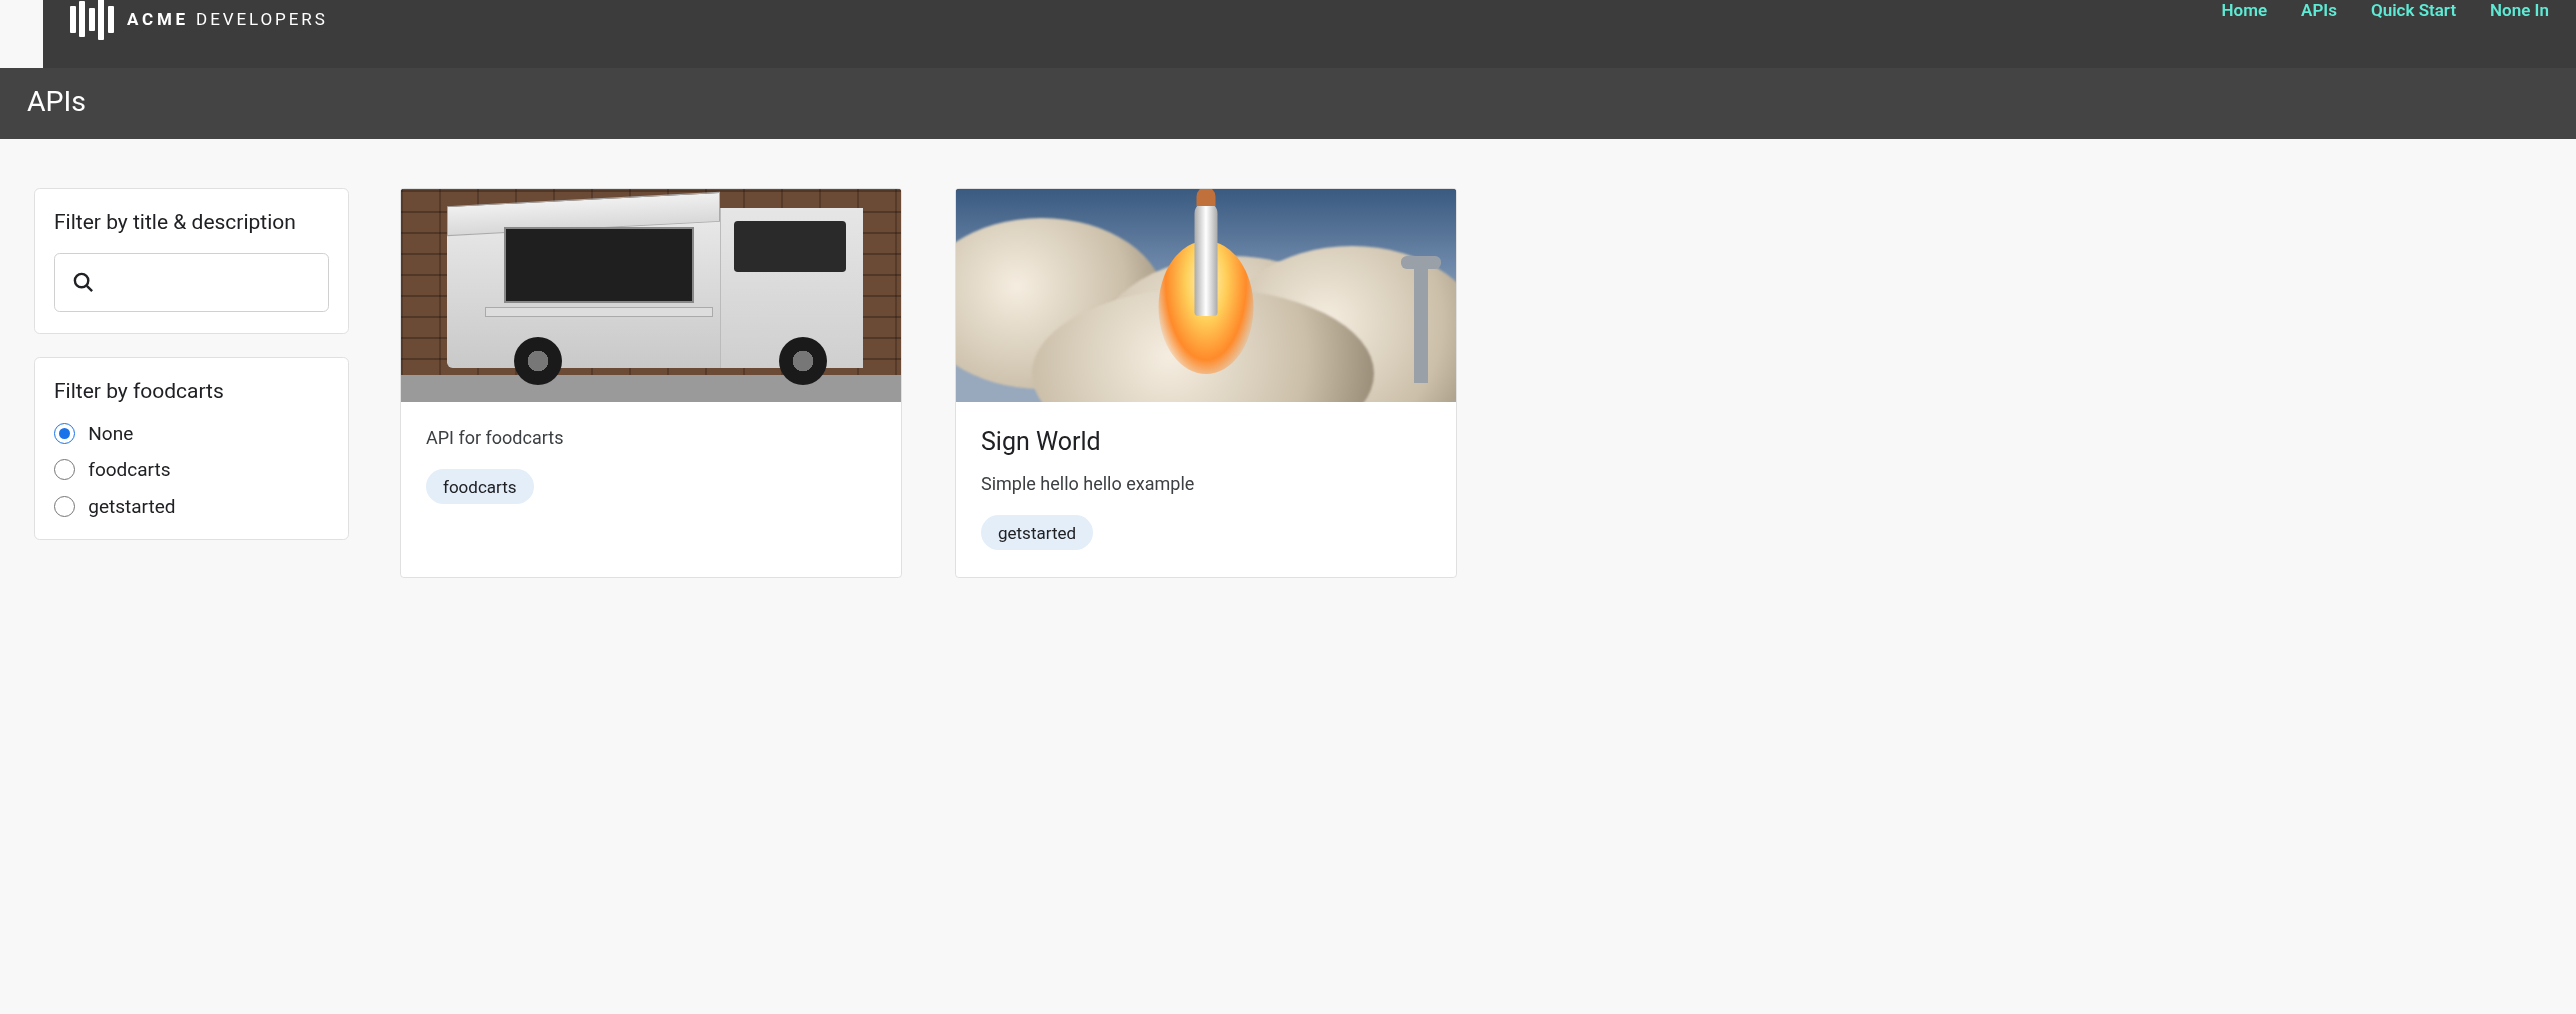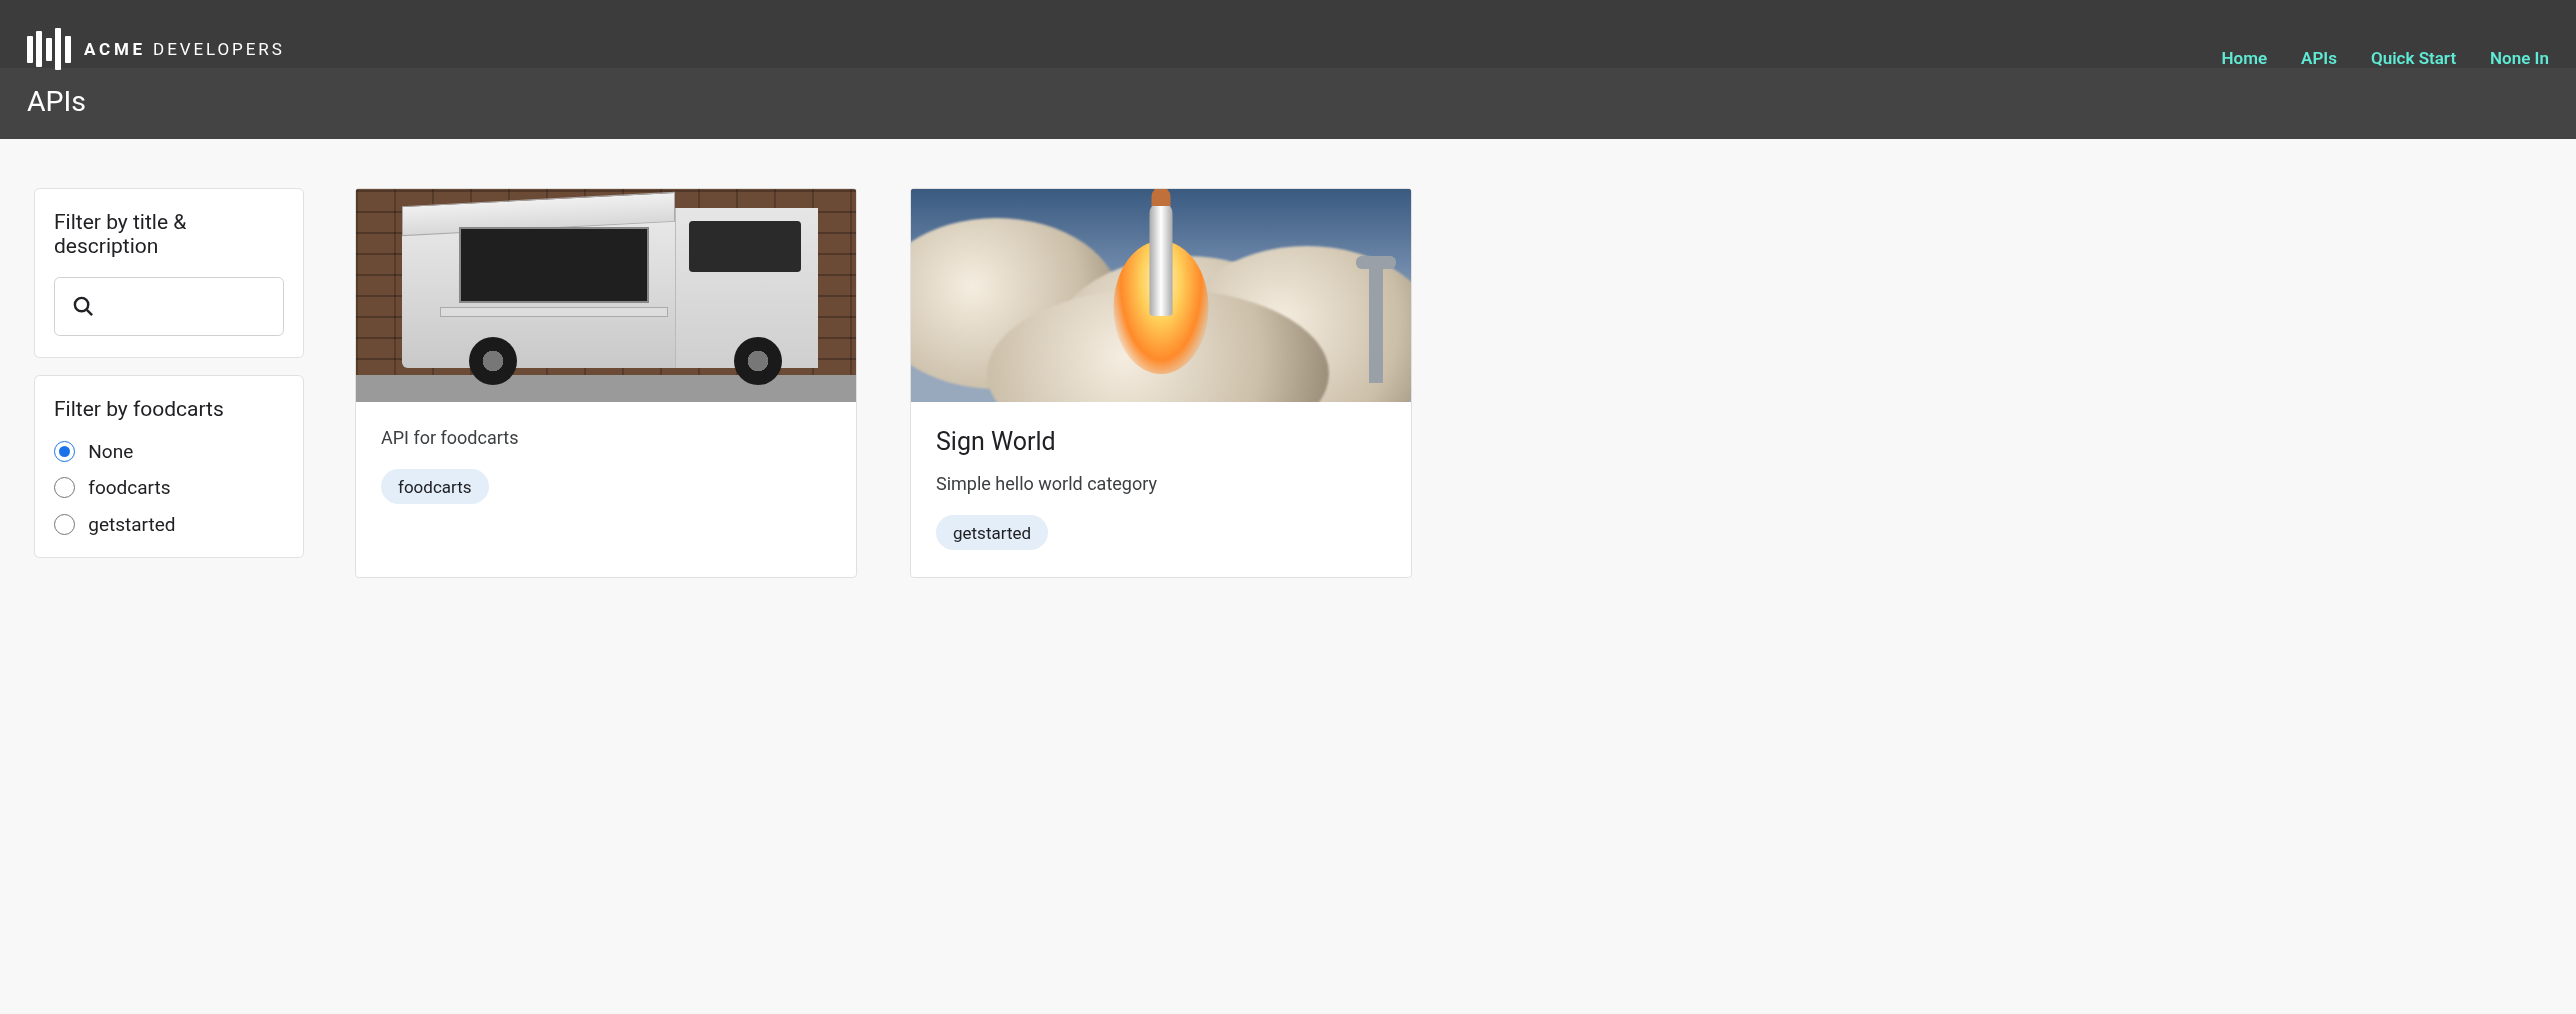--- a/index.html
+++ b/index.html
@@ -5,23 +5,24 @@
     * { margin: 0; padding: 0; box-sizing: border-box; }
     body {
       font-family: -apple-system, BlinkMacSystemFont, "Segoe UI", Roboto, Helvetica, Arial, sans-serif;
       background: #f8f8f8;
       color: #202124;
     }
     .header-top {
       background: #3c3c3c;
       height: 68px;
       display: flex;
-      align-items: flex-end;
+      align-items: flex-start;
       justify-content: space-between;
       padding: 0 27px;
+      margin-left: 43px;
     }
     .logo-wrap {
       display: flex;
       align-items: center;
       gap: 13.3px;
       color: #fff;
     }
     .logo-icon {
       display: flex;
       align-items: center;
@@ -67,24 +68,24 @@
       font-size: 28.5px;
       font-weight: 400;
     }
     .main {
       display: flex;
       padding: 49px 34px;
       gap: 51px;
       align-items: flex-start;
     }
     .sidebar {
-      width: 270px;
+      width: 315px;
       display: flex;
       flex-direction: column;
-      gap: 17px;
+      gap: 23px;
       flex-shrink: 0;
     }
     .panel {
       background: #fff;
       border: 1px solid #e0e0e0;
       border-radius: 5.7px;
       padding: 21px 19px;
     }
     .panel-title {
       font-size: 21px;
@@ -366,21 +367,21 @@
           <div class="cloud c2"></div>
           <div class="cloud c3"></div>
           <div class="cloud c4"></div>
           <div class="flame"></div>
           <div class="rocket"></div>
           <div class="tower"></div>
         </div>
       </div>
       <div class="card-body">
         <h2 class="card-title">Sign World</h2>
-        <p class="card-desc">Simple hello world category</p>
+        <p class="card-desc">Simple hello hello example</p>
         <span class="tag">getstarted</span>
       </div>
     </div>
 
   </div>
 
 </div>
 
 
 </body></html>

